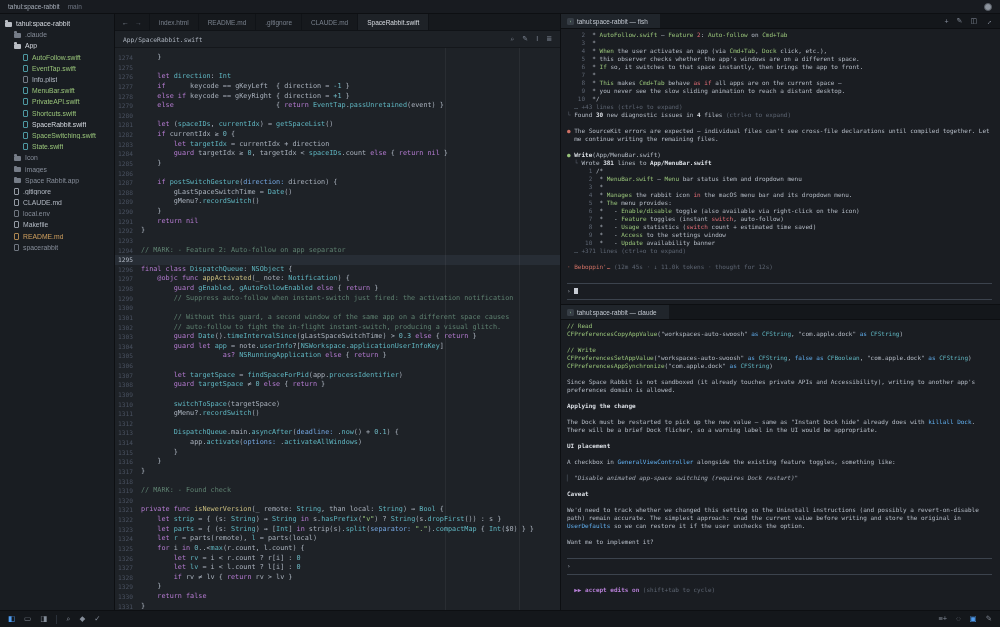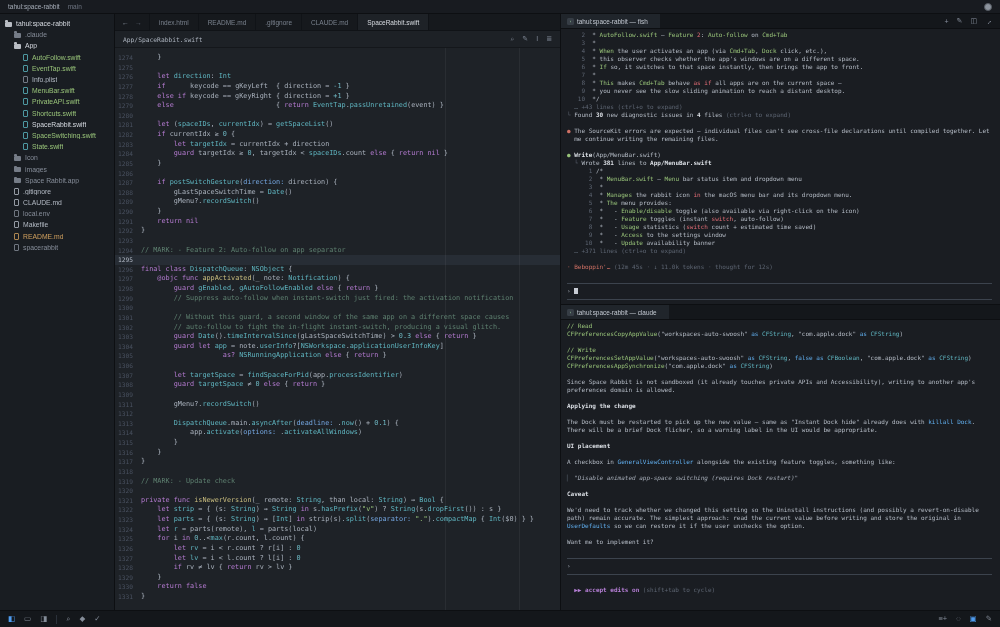--- a/index.html
+++ b/index.html
@@ -227,29 +227,30 @@
           <div class="cline"><span class="gut">1300</span></div>
           <div class="cline"><span class="gut">1301</span><span class="tk-c">        // Without this guard, a second window of the same app on a different space causes</span></div>
           <div class="cline"><span class="gut">1302</span><span class="tk-c">        // auto-follow to fight the in-flight instant-switch, producing a visual glitch.</span></div>
           <div class="cline"><span class="gut">1303</span><span class="tk-k">        guard </span><span class="tk-t">Date</span><span class="tk-d">().</span><span class="tk-t">timeIntervalSince</span><span class="tk-d">(gLastSpaceSwitchTime) &gt; </span><span class="tk-n">0.3</span><span class="tk-d"> </span><span class="tk-k">else</span><span class="tk-d"> { </span><span class="tk-k">return</span><span class="tk-d"> }</span></div>
           <div class="cline"><span class="gut">1304</span><span class="tk-k">        guard let </span><span class="tk-t">app</span><span class="tk-d"> = note.</span><span class="tk-t">userInfo</span><span class="tk-d">?[</span><span class="tk-t">NSWorkspace</span><span class="tk-d">.</span><span class="tk-t">applicationUserInfoKey</span><span class="tk-d">]</span></div>
           <div class="cline"><span class="gut">1305</span><span class="tk-k">                    as?</span><span class="tk-d"> </span><span class="tk-t">NSRunningApplication</span><span class="tk-d"> </span><span class="tk-k">else</span><span class="tk-d"> { </span><span class="tk-k">return</span><span class="tk-d"> }</span></div>
           <div class="cline"><span class="gut">1306</span></div>
           <div class="cline"><span class="gut">1307</span><span class="tk-k">        let </span><span class="tk-t">targetSpace</span><span class="tk-d"> = </span><span class="tk-t">findSpaceForPid</span><span class="tk-d">(app.</span><span class="tk-t">processIdentifier</span><span class="tk-d">)</span></div>
           <div class="cline"><span class="gut">1308</span><span class="tk-k">        guard</span><span class="tk-d"> </span><span class="tk-t">targetSpace</span><span class="tk-d"> ≠ </span><span class="tk-n">0</span><span class="tk-d"> </span><span class="tk-k">else</span><span class="tk-d"> { </span><span class="tk-k">return</span><span class="tk-d"> }</span></div>
           <div class="cline"><span class="gut">1309</span></div>
+          <div class="cline"><span class="gut">1310</span><span class="tk-d">        </span><span class="tk-t">switchToSpace</span><span class="tk-d">(targetSpace)</span></div>
           <div class="cline"><span class="gut">1311</span><span class="tk-d">        gMenu?.</span><span class="tk-t">recordSwitch</span><span class="tk-d">()</span></div>
           <div class="cline"><span class="gut">1312</span></div>
           <div class="cline"><span class="gut">1313</span><span class="tk-d">        </span><span class="tk-t">DispatchQueue</span><span class="tk-d">.main.</span><span class="tk-t">asyncAfter</span><span class="tk-d">(</span><span class="tk-p">deadline:</span><span class="tk-d"> .</span><span class="tk-t">now</span><span class="tk-d">() + </span><span class="tk-n">0.1</span><span class="tk-d">) {</span></div>
           <div class="cline"><span class="gut">1314</span><span class="tk-d">            app.</span><span class="tk-t">activate</span><span class="tk-d">(</span><span class="tk-p">options:</span><span class="tk-d"> .</span><span class="tk-t">activateAllWindows</span><span class="tk-d">)</span></div>
           <div class="cline"><span class="gut">1315</span><span class="tk-d">        }</span></div>
           <div class="cline"><span class="gut">1316</span><span class="tk-d">    }</span></div>
           <div class="cline"><span class="gut">1317</span><span class="tk-d">}</span></div>
           <div class="cline"><span class="gut">1318</span></div>
-          <div class="cline"><span class="gut">1319</span><span class="tk-c">// MARK: - Update check</span></div>
+          <div class="cline"><span class="gut">1319</span><span class="tk-c">// MARK: - Found check</span></div>
           <div class="cline"><span class="gut">1320</span></div>
           <div class="cline"><span class="gut">1321</span><span class="tk-k">private func </span><span class="tk-f">isNewerVersion</span><span class="tk-d">(_ remote: </span><span class="tk-t">String</span><span class="tk-d">, than local: </span><span class="tk-t">String</span><span class="tk-d">) → </span><span class="tk-t">Bool</span><span class="tk-d"> {</span></div>
           <div class="cline"><span class="gut">1322</span><span class="tk-k">    let </span><span class="tk-t">strip</span><span class="tk-d"> = { (s: </span><span class="tk-t">String</span><span class="tk-d">) → </span><span class="tk-t">String</span><span class="tk-d"> </span><span class="tk-k">in</span><span class="tk-d"> s.</span><span class="tk-t">hasPrefix</span><span class="tk-d">(</span><span class="tk-s">"v"</span><span class="tk-d">) ? </span><span class="tk-t">String</span><span class="tk-d">(s.</span><span class="tk-t">dropFirst</span><span class="tk-d">()) : s }</span></div>
           <div class="cline"><span class="gut">1323</span><span class="tk-k">    let </span><span class="tk-t">parts</span><span class="tk-d"> = { (s: </span><span class="tk-t">String</span><span class="tk-d">) → [</span><span class="tk-t">Int</span><span class="tk-d">] </span><span class="tk-k">in</span><span class="tk-d"> strip(s).</span><span class="tk-t">split</span><span class="tk-d">(</span><span class="tk-p">separator:</span><span class="tk-d"> </span><span class="tk-s">"."</span><span class="tk-d">).</span><span class="tk-t">compactMap</span><span class="tk-d"> { </span><span class="tk-t">Int</span><span class="tk-d">($0) } }</span></div>
           <div class="cline"><span class="gut">1324</span><span class="tk-k">    let </span><span class="tk-t">r</span><span class="tk-d"> = parts(remote), </span><span class="tk-t">l</span><span class="tk-d"> = parts(local)</span></div>
           <div class="cline"><span class="gut">1325</span><span class="tk-k">    for</span><span class="tk-d"> i </span><span class="tk-k">in</span><span class="tk-d"> </span><span class="tk-n">0</span><span class="tk-d">..&lt;</span><span class="tk-t">max</span><span class="tk-d">(r.count, l.count) {</span></div>
           <div class="cline"><span class="gut">1326</span><span class="tk-k">        let </span><span class="tk-t">rv</span><span class="tk-d"> = i &lt; r.count ? r[i] : </span><span class="tk-n">0</span></div>
           <div class="cline"><span class="gut">1327</span><span class="tk-k">        let </span><span class="tk-t">lv</span><span class="tk-d"> = i &lt; l.count ? l[i] : </span><span class="tk-n">0</span></div>
           <div class="cline"><span class="gut">1328</span><span class="tk-k">        if</span><span class="tk-d"> rv ≠ lv { </span><span class="tk-k">return</span><span class="tk-d"> rv &gt; lv }</span></div>
           <div class="cline"><span class="gut">1329</span><span class="tk-d">    }</span></div>

